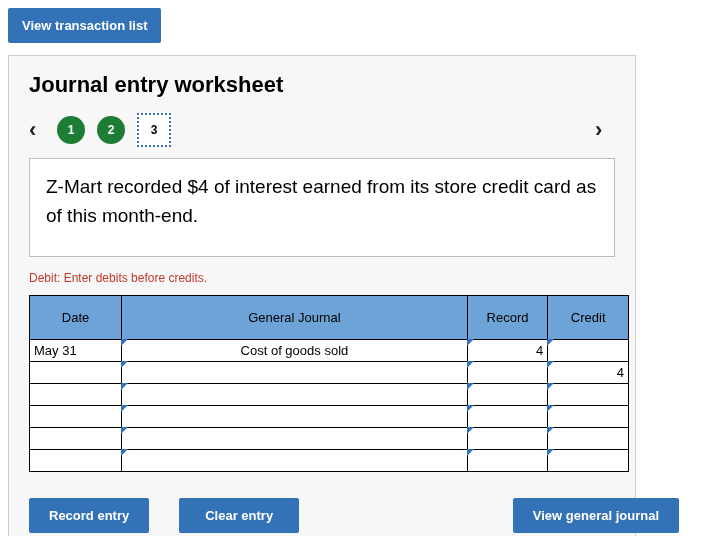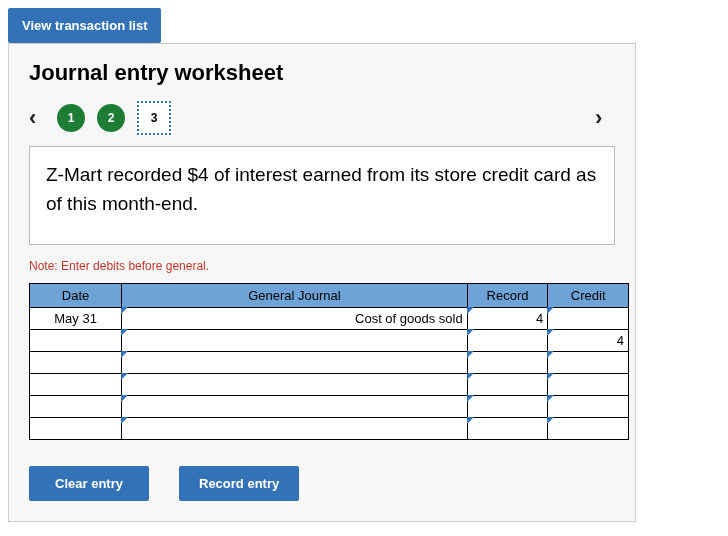--- a/index.html
+++ b/index.html
@@ -12,20 +12,21 @@
     color: #000;
   }
   .view-list-btn {
     background: #3472b8;
     color: #fff;
     border: none;
     padding: 10px 14px;
     font-size: 13px;
     font-weight: bold;
     cursor: pointer;
+    margin-bottom: 12px;
     border-radius: 2px;
   }
   .worksheet-card {
     border: 1px solid #ccc;
     background: #f7f7f7;
     padding: 16px 20px 20px 20px;
     width: 628px;
   }
   .worksheet-title {
     font-size: 22px;
@@ -88,35 +89,35 @@
     margin-bottom: 10px;
   }
   table.journal {
     border-collapse: collapse;
     width: 600px;
     background: #fff;
   }
   table.journal th {
     background: #6ea3d8;
     border: 1px solid #000;
-    padding: 4px 4px;
+    padding: 14px 4px;
     font-size: 13px;
     font-weight: normal;
     text-align: center;
   }
   table.journal td {
     border: 1px solid #000;
     height: 22px;
     padding: 0 4px;
     font-size: 13px;
     position: relative;
     vertical-align: middle;
   }
-  .col-date   { width: 80px;  text-align: center; }
-  .col-gj     { width: 300px; text-align: right; }
+  .col-date   { width: 80px;  text-align: left; }
+  .col-gj     { width: 300px; text-align: center; }
   .col-debit  { width: 70px;  text-align: right; }
   .col-credit { width: 70px;  text-align: right; }
   .dd-marker {
     position: absolute;
     left: -1px;
     top: -1px;
     width: 0; height: 0;
     border-left: 7px solid #3472b8;
     border-bottom: 7px solid transparent;
   }
@@ -155,21 +156,21 @@
     <span id="steps-container" style="display: flex; gap: 12px; align-items: center;">
         <div class="step-pill">1</div>
         <div class="step-pill">2</div>
         <div class="step-pill current">3</div>
       </span>
     <span class="nav-arrow right">›</span>
   </div>
 
   <div class="prompt-box">Z-Mart recorded $4 of interest earned from its store credit card as of this month-end.</div>
 
-  <div class="note-text">Note: Enter debits before general.</div>
+  <div class="note-text">Debit: Enter debits before credits.</div>
 
   <table class="journal">
     <thead>
       <tr>
         <th class="col-date">Date</th>
         <th class="col-gj">General Journal</th>
         <th class="col-debit">Record</th>
         <th class="col-credit">Credit</th>
       </tr>
     </thead>
@@ -237,21 +238,22 @@
             <span class="dd-marker"></span>
           </td>
           <td class="col-credit">
             <span class="dd-marker"></span>
           </td>
         </tr>
       </tbody>
   </table>
 
   <div class="btn-row">
+    <button class="action-btn">Record entry</button>
     <button class="action-btn">Clear entry</button>
-    <button class="action-btn">Record entry</button>
     <span class="spacer"></span>
+    <button class="action-btn">View general journal</button>
   </div>
 
 </div>
 
 
 
 
 </body></html>

